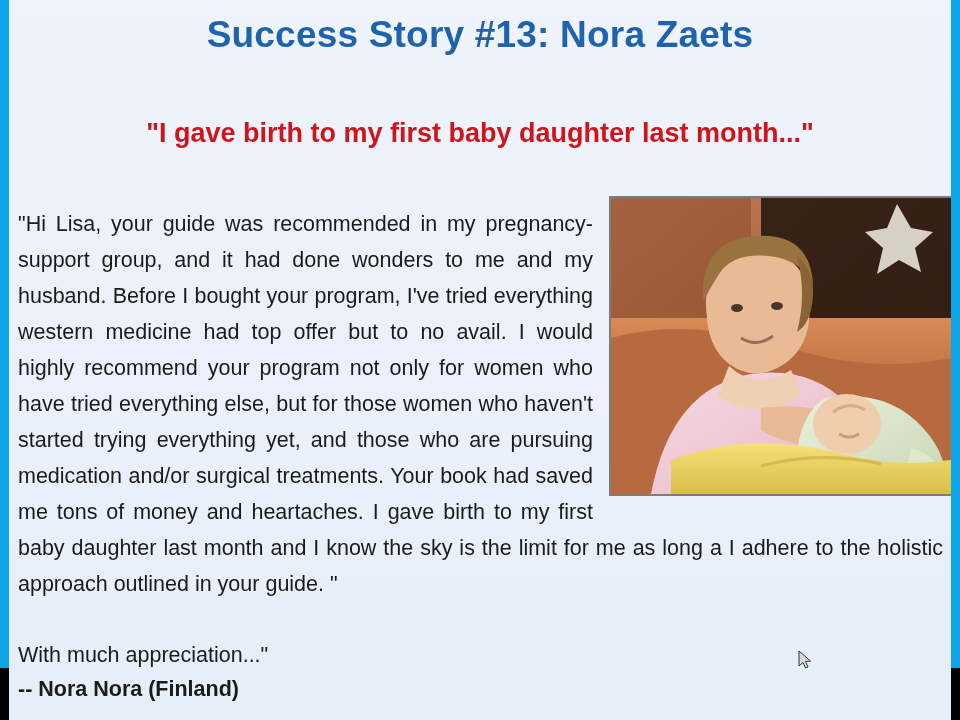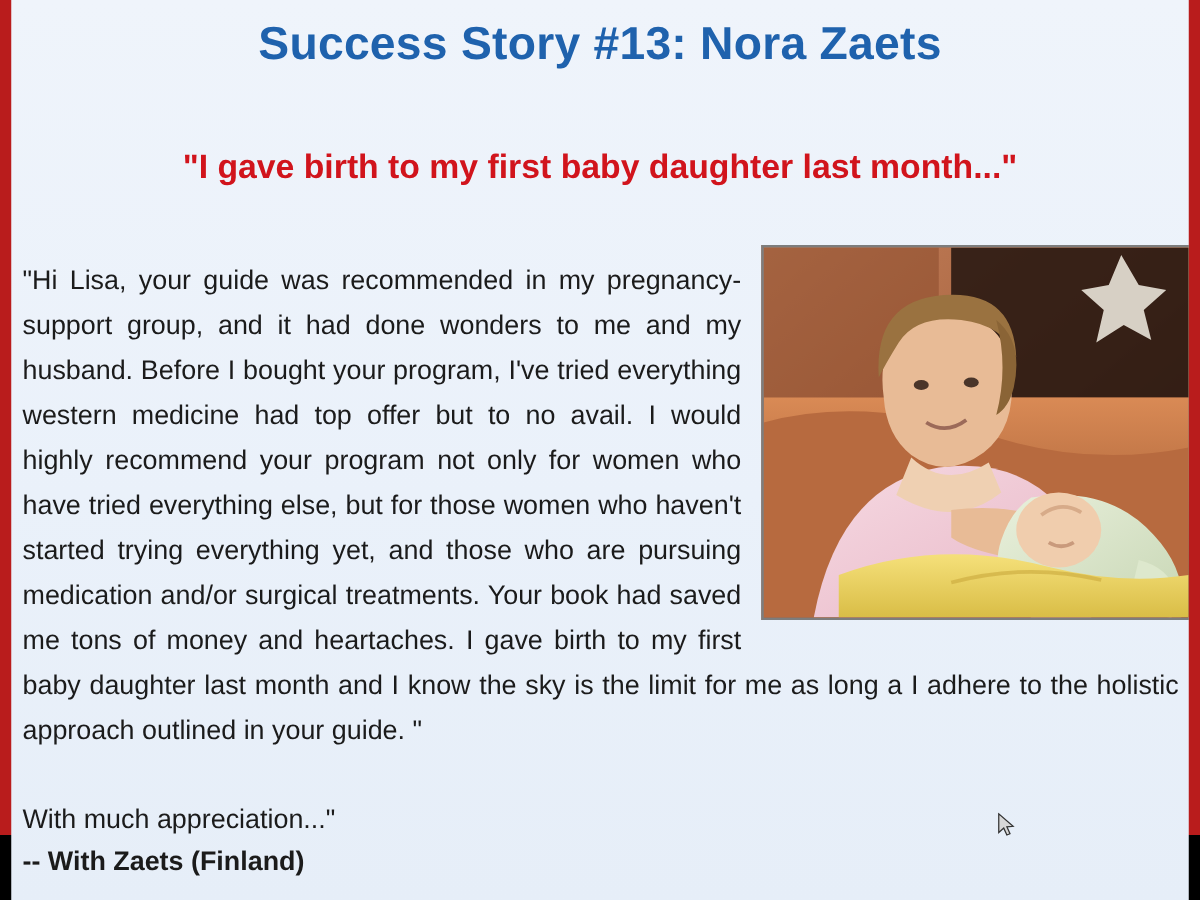--- a/index.html
+++ b/index.html
@@ -11,21 +11,21 @@
     width: 960px;
     height: 720px;
     overflow: hidden;
     font-family: "Liberation Sans", sans-serif;
   }
 
   .screen {
     position: relative;
     width: 960px;
     height: 668px;
-    background: #b91c1c;
+    background: #0ea5e9;
   }
 
   
   .slide {
     position: absolute;
     left: 9px;
     top: 0px;
     width: 942px;
     height: 720px;
     background: #eef3fb;
@@ -176,21 +176,21 @@
       </svg>
     </div>
 
     <div class="body-text">
       <div class="wrap-shape"></div>
       <p>"Hi Lisa, your guide was recommended in my pregnancy-support group, and it had done wonders to me and my husband. Before I bought your program, I've tried everything western medicine had top offer but to no avail. I would highly recommend your program not only for women who have tried everything else, but for those women who haven't started trying everything yet, and those who are pursuing medication and/or surgical treatments. Your book had saved me tons of money and heartaches. I gave birth to my first baby daughter last month and I know the sky is the limit for me as long a I adhere to the holistic approach outlined in your guide. "</p>
     </div>
 
     <div class="signature">
       <div>With much appreciation..."</div>
-      <div class="name">-- With Zaets (Finland)</div>
+      <div class="name">-- Nora Nora (Finland)</div>
     </div>
 
     <div class="cursor">
       <svg width="14" height="20" viewBox="0 0 14 20" xmlns="http://www.w3.org/2000/svg">
         <path d="M1 1 L1 16 L5 12.5 L7.5 18 L10 17 L7.5 11.5 L12.5 11 Z" fill="#d8d8d8" stroke="#333333" stroke-width="1"></path>
       </svg>
     </div>
 
   </div>
 </div>

